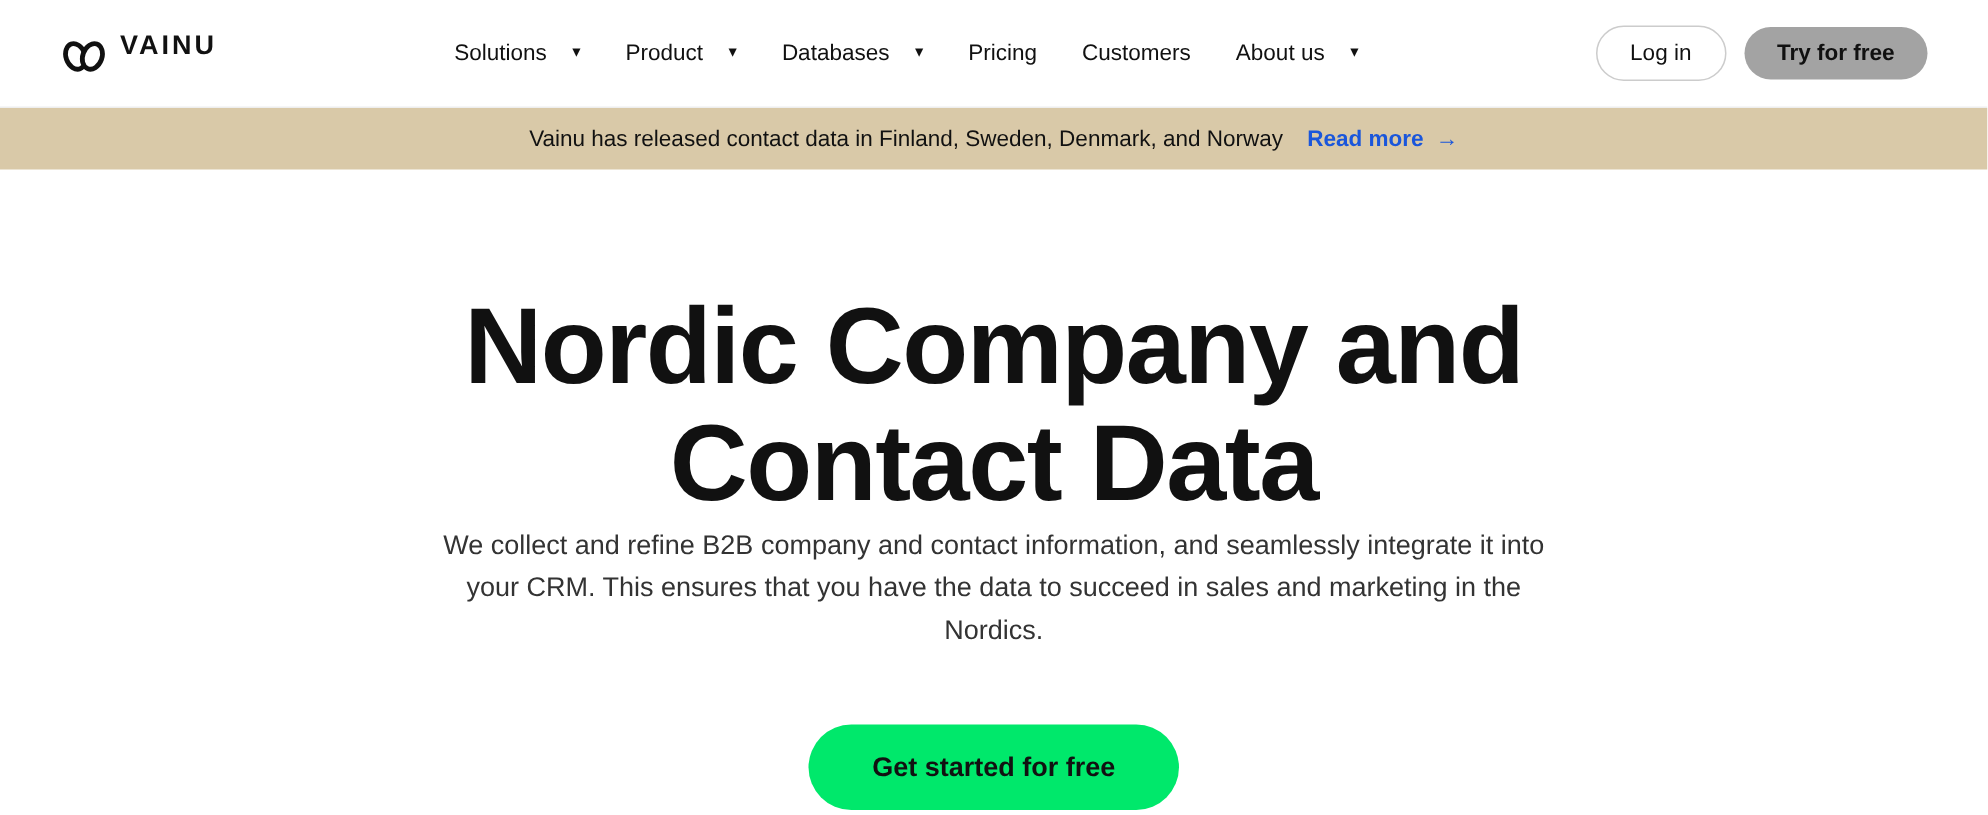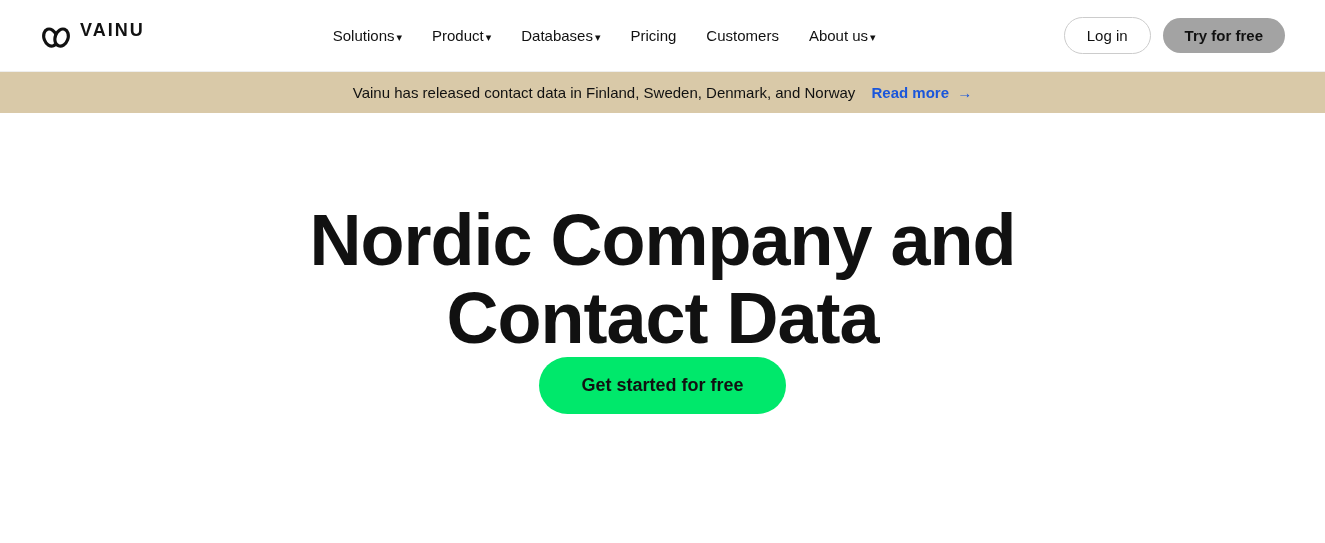--- a/index.html
+++ b/index.html
@@ -43,22 +43,22 @@
 
     .nav-links {
       display: flex;
       align-items: center;
       gap: 6px;
       list-style: none;
     }
 
     .nav-links li a {
       display: flex;
-      align-items: flex-end;
-      gap: 2px;
+      align-items: flex-start;
+      gap: 17px;
       padding: 8px 12px;
       text-decoration: none;
       color: #111;
       font-size: 15px;
       font-weight: 500;
       border-radius: 6px;
       transition: background 0.15s;
     }
 
     .chevron {
@@ -223,14 +223,15 @@
 <div class="banner">
   <span class="banner-text">Vainu has released contact data in Finland, Sweden, Denmark, and Norway</span>
   <a href="#" class="banner-link">
     <span>Read more</span>
     <span class="banner-arrow">→</span>
   </a>
 </div>
 
 <section class="hero">
   <h1 class="hero-title">Nordic Company and Contact Data</h1>
+  <p class="hero-subtitle">We collect and refine B2B company and contact information, and seamlessly integrate it into your CRM. This ensures that you have the data to succeed in sales and marketing in the Nordics.</p>
   <a href="#" class="btn-cta">Get started for free</a>
 </section>
 
 </body></html>

